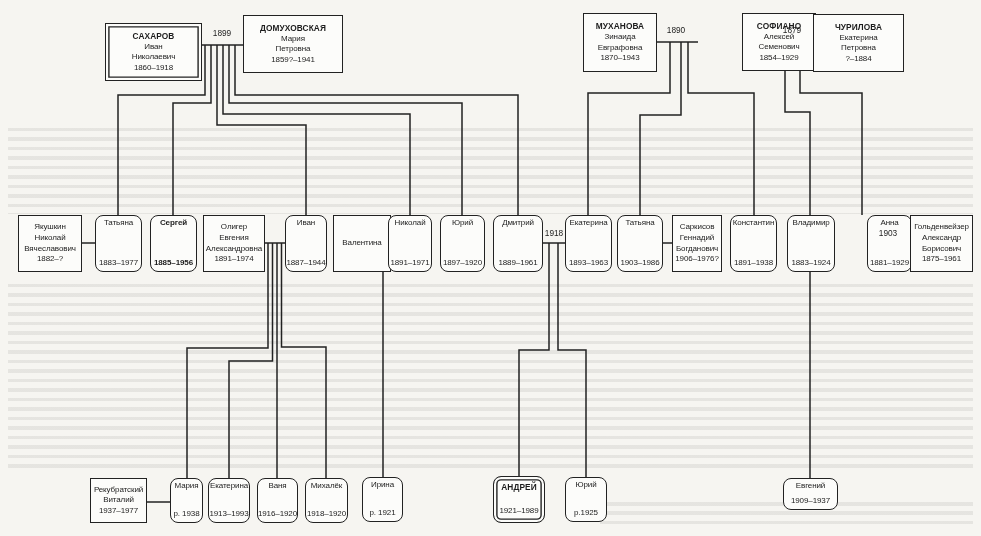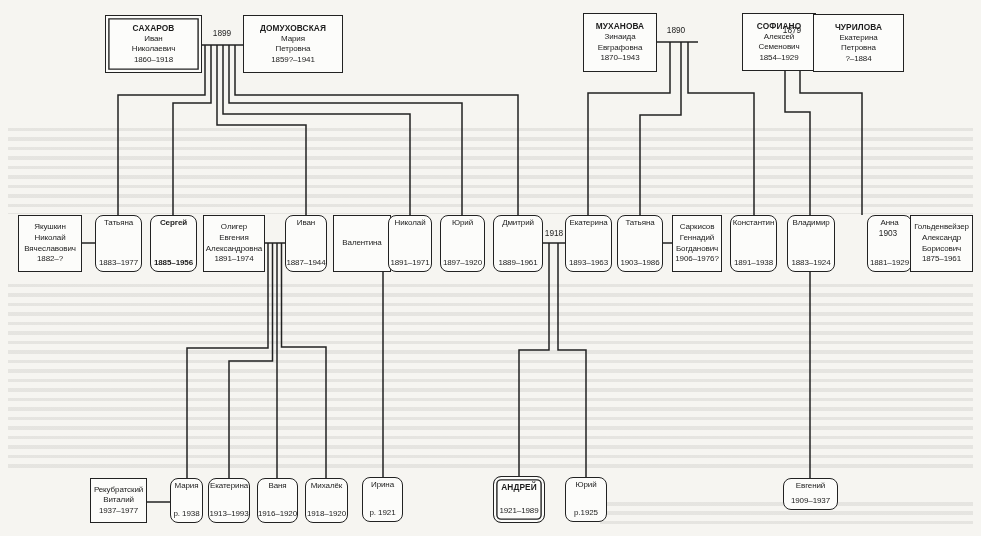--- a/index.html
+++ b/index.html
@@ -76,21 +76,21 @@
 
     <polyline points="383,243 383,477"></polyline>
 
     <polyline points="549,243 549,350 519,350 519,476"></polyline>
     <polyline points="558,243 558,350 586,350 586,477"></polyline>
 
     <polyline points="810,272 810,478"></polyline>
   </svg>
 
   <div id="boxes-root">
-      <div class="pbox emph" style="left: 105px; top: 15px; width: 97px; height: 58px;">
+      <div class="pbox emph" style="left: 105px; top: 23px; width: 97px; height: 58px;">
         <div class="pline caps">САХАРОВ</div>
         <div class="pline">Иван</div>
         <div class="pline">Николаевич</div>
         <div class="pline">1860–1918</div>
       </div>
       <div class="pbox" style="left: 243px; top: 15px; width: 100px; height: 58px;">
         <div class="pline caps">ДОМУХОВСКАЯ</div>
         <div class="pline">Мария</div>
         <div class="pline">Петровна</div>
         <div class="pline">1859?–1941</div>

